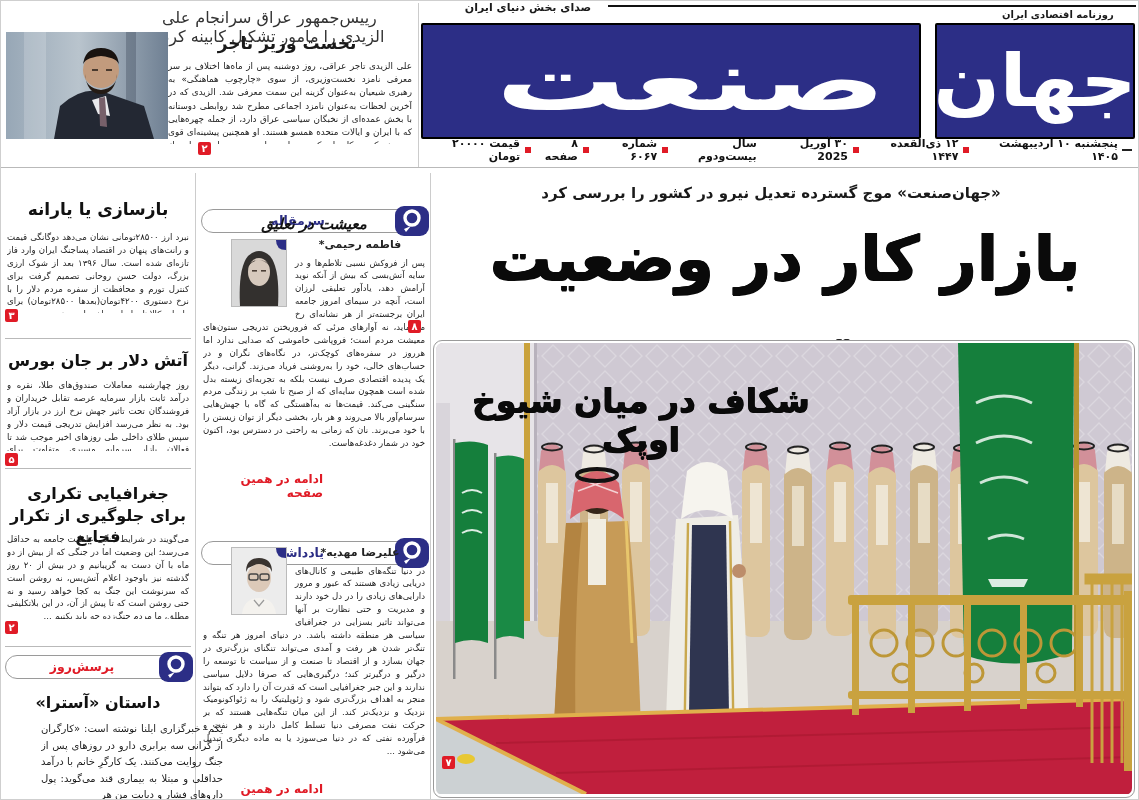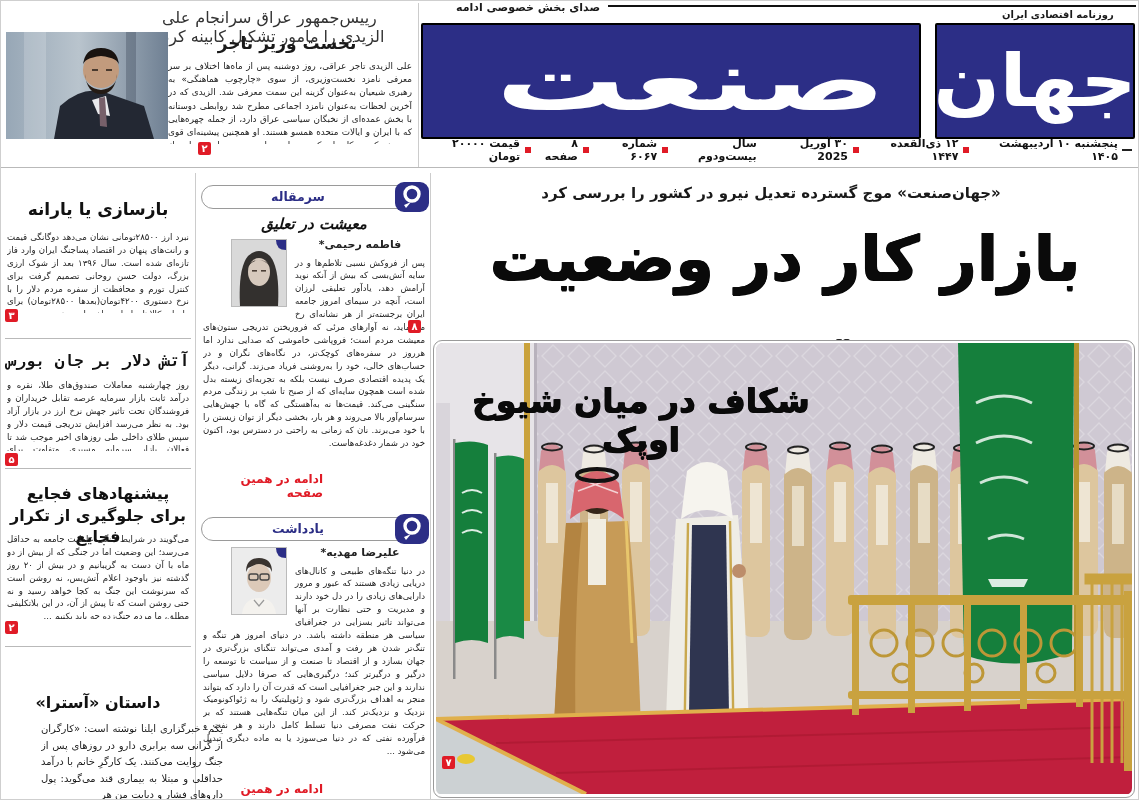--- a/index.html
+++ b/index.html
@@ -66,21 +66,21 @@
     </svg>
   </div>
 
   <div class="abs rtl" style="right:726px;width:250px;top:32px;font-size:17px;font-weight:bold;text-align:center;">نخست وزیر تاجر</div>
 
   <div class="abs rtl just body-txt" style="right:726px;width:244px;top:59px;height:84px;overflow:hidden;font-size:8.8px;">علی الزیدی تاجر عراقی، روز دوشنبه پس از ماه‌ها اختلاف بر سر معرفی نامزد نخست‌وزیری، از سوی «چارچوب هماهنگی» به رهبری شیعیان به‌عنوان گزینه این سمت معرفی شد. الزیدی که در آخرین لحظات به‌عنوان نامزد اجماعی مطرح شد روابطی دوستانه با بخش عمده‌ای از نخبگان سیاسی عراق دارد، از جمله چهره‌هایی که با ایران و ایالات متحده همسو هستند. او همچنین پیشینه‌ای قوی در حوزه کسب‌وکار دارد که می‌تواند به این منصب بیاید. شماری از سیاستمداران کرد و سنی نیز تمایل خود را برای حمایت از تلاش او جهت تشکیل دولت اعلام کردند.</div>
 
   <div class="abs marker" style="left:197px;top:141px;">۲</div>
 
   <div class="abs" style="left:607px;top:4px;width:528px;height:2px;background:#111;"></div>
-  <div class="abs rtl" style="left:447px;top:0px;width:160px;font-size:11px;font-weight:bold;text-align:center;background:#fff;">صدای بخش خصوصی ادامه</div>
+  <div class="abs rtl" style="left:447px;top:0px;width:160px;font-size:11px;font-weight:bold;text-align:center;background:#fff;">صدای بخش دنیای ایران</div>
   <div class="abs rtl" style="right:6px;top:8px;width:130px;font-size:10px;font-weight:bold;text-align:left;">روزنامه اقتصادی ایران</div>
 
   <div class="abs" style="left:420px;top:22px;width:714px;height:116px;display:flex;direction:rtl;gap:14px;">
     <div class="mast-block" style="width:196px;">
       <span style="font-size:72px;transform:scaleX(1.08);display:inline-block;">جهان</span>
     </div>
     <div class="mast-block" style="flex:1;padding-left:40px;">
       <span style="font-size:84px;transform:scaleX(1.55);display:inline-block;">صنعت</span>
     </div>
   </div>
@@ -105,33 +105,43 @@
   <div class="abs hline" style="left:0;top:166px;width:1139px;"></div>
   <div class="abs vline" style="left:417px;top:2px;height:164px;"></div>
   <div class="abs vline" style="left:194px;top:172px;height:626px;"></div>
   <div class="abs vline" style="left:429px;top:172px;height:626px;"></div>
 
   <div class="abs rtl h-small" style="left:4px;top:198px;width:186px;font-size:17px;">بازسازی یا یارانه</div>
   <div class="abs rtl just body-txt" style="left:6px;top:230px;width:182px;height:82px;overflow:hidden;">نبرد ارز ۲۸۵۰۰تومانی نشان می‌دهد دوگانگی قیمت و رانت‌های پنهان در اقتصاد پساجنگ ایران وارد فاز تازه‌ای شده است. سال ۱۳۹۶ بعد از شوک ارزی بزرگ، دولت حسن روحانی تصمیم گرفت برای کنترل تورم و محافظت از سفره مردم دلار را با نرخ دستوری ۴۲۰۰تومان(بعدها ۲۸۵۰۰تومان) برای واردات کالاهای اساسی اختصاص دهد.</div>
   <div class="abs marker" style="left:4px;top:308px;">۳</div>
   <div class="abs hline" style="left:4px;top:337px;width:186px;"></div>
 
-  <div class="abs rtl h-small" style="left:4px;top:350px;width:186px;font-size:16px;font-family:Liberation Mono, monospace;">آتش دلار بر جان بورس</div>
+  <div class="abs rtl h-small" style="left:4px;top:350px;width:186px;font-size:16px;">آتش دلار بر جان بورس</div>
   <div class="abs rtl just body-txt" style="left:6px;top:378px;width:182px;height:72px;overflow:hidden;">روز چهارشنبه معاملات صندوق‌های طلا، نقره و درآمد ثابت بازار سرمایه عرصه تقابل خریداران و فروشندگان تحت تاثیر جهش نرخ ارز در بازار آزاد بود. به نظر می‌رسد افزایش تدریجی قیمت دلار و سپس طلای داخلی طی روزهای اخیر موجب شد تا فعالان بازار سرمایه مسیری متفاوت برای سرمایه‌های خود انتخاب کنند.</div>
   <div class="abs marker" style="left:4px;top:452px;">۵</div>
   <div class="abs hline" style="left:4px;top:467px;width:186px;"></div>
 
   <div class="abs rtl h-small" style="left:4px;top:482px;width:186px;line-height:1.35;font-size:16px;">
-    <span style="display:block;">پیشنهادهای فجایع</span>
+    <span style="display:block;">جغرافیایی تکراری</span>
     <span style="display:block;">برای جلوگیری از تکرار فجایع</span>
   </div>
   <div class="abs rtl just body-txt" style="left:6px;top:532px;width:182px;height:86px;overflow:hidden;">می‌گویند در شرایط جنگی عاملیت جامعه به حداقل می‌رسد؛ این وضعیت اما در جنگی که از بیش از دو ماه با آن دست به گریبانیم و در بیش از ۲۰ روز گذشته نیز باوجود اعلام آتش‌بس، نه روشن است که سرنوشت این جنگ به کجا خواهد رسید و نه حتی روشن است که تا پیش از آن، در این بلاتکلیفی مطلق، ما مردم جنگ‌زده چه باید بکنیم ...</div>
   <div class="abs marker" style="left:4px;top:620px;">۲</div>
   <div class="abs hline" style="left:4px;top:645px;width:186px;"></div>
 
+  <div class="abs pill" style="left:4px;top:654px;width:186px;">
+    <span class="pill-label red">پرسش‌روز</span>
+    <span class="pill-logo">
+      <svg width="36" height="32" viewBox="0 0 36 32">
+          <rect x="1" y="1" width="34" height="30" rx="9" fill="#2c2e86"></rect>
+        <circle cx="18" cy="13" r="7" fill="none" stroke="#fff" stroke-width="3.4"></circle>
+        <path d="M10,24 L17,21 L12,27 Z" fill="#fff"></path>
+        </svg>
+    </span>
+  </div>
   <div class="abs rtl h-small" style="left:4px;top:692px;width:186px;font-size:16px;">داستان «آسترا»</div>
   <div class="abs rtl just" style="left:6px;top:720px;width:182px;height:78px;overflow:hidden;font-size:10px;line-height:1.65;margin-left:34px;">یکم- خبرگزاری ایلنا نوشته است: «کارگران از گرانی سه برابری دارو در روزهای پس از جنگ روایت می‌کنند. یک کارگرِ خانم با درآمد حداقلی و مبتلا به بیماری قند می‌گوید: پول داروهای فشار و دیابت من هر</div>
 
   <div class="abs pill" style="left:200px;top:184px;width:226px;">
     <span class="pill-label">سرمقاله</span>
     <span class="pill-logo">
       <svg width="36" height="32" viewBox="0 0 36 32">
           <rect x="1" y="1" width="34" height="30" rx="9" fill="#2c2e86"></rect>
         <circle cx="18" cy="13" r="7" fill="none" stroke="#fff" stroke-width="3.4"></circle>
         <path d="M10,24 L17,21 L12,27 Z" fill="#fff"></path>

